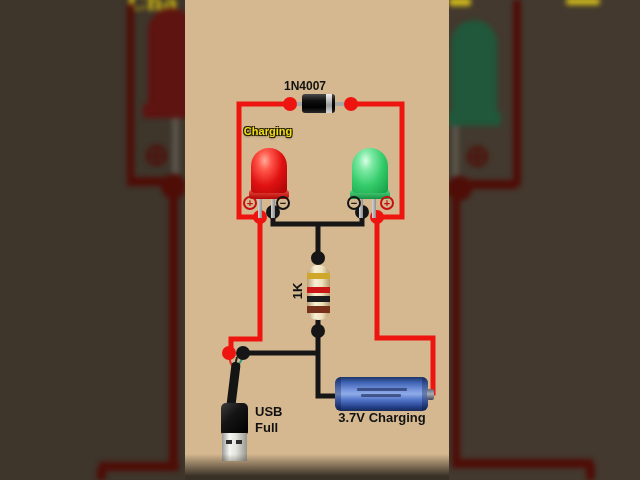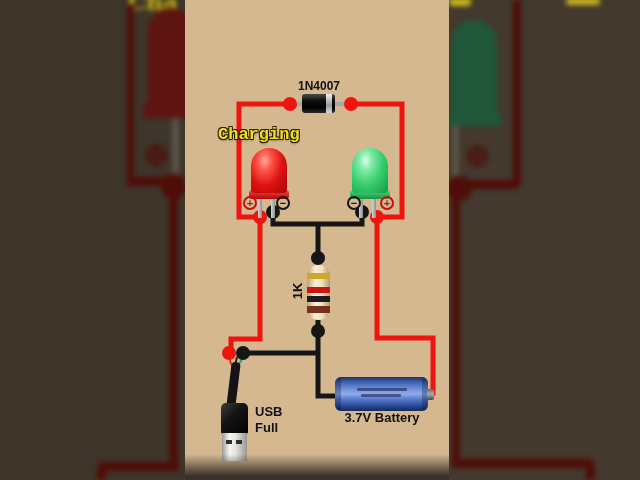--- a/index.html
+++ b/index.html
@@ -25,21 +25,21 @@
   .wires{position:absolute;left:0;top:0;z-index:2;pointer-events:none;}
   .w-red{stroke:var(--wire_red,#ee1510);stroke-width:5;fill:none;}
   .w-blk{stroke:var(--wire_black,#161616);stroke-width:5;fill:none;}
   .w-lead{stroke:#a8a8a8;stroke-width:4;fill:none;}
   .w-thin{fill:none;stroke-width:2;}
   .d-red{fill:var(--wire_red,#ee1510);}
   .d-blk{fill:var(--wire_black,#161616);}
   .comp{position:absolute;z-index:3;}
   
   .lbl{position:absolute;z-index:4;color:#111;font-weight:bold;}
-  .lbl-led{font-family:Liberation Mono, monospace;font-size:17px;
+  .lbl-led{font-family:Liberation Sans, sans-serif;font-size:11px;text-align:center;
            color:var(--label_yellow,#f2de1d);
            text-shadow:-1px -1px 0 #262000,1px -1px 0 #262000,-1px 1px 0 #262000,
                         1px 1px 0 #262000,0 2px 2px rgba(0,0,0,.35);}
   
   .diode-body{left:302px;top:94px;width:33px;height:19px;border-radius:3px;
       background:linear-gradient(180deg,#4a4a4a 0%,#101010 35%,#000 70%,#2a2a2a 100%);}
   .diode-band{position:absolute;right:3px;top:0;width:6px;height:100%;
       background:linear-gradient(180deg,#efefef,#9a9a9a 60%,#d8d8d8);}
   
   .dome{position:absolute;width:36px;height:45px;border-radius:18px 18px 4px 4px;}
@@ -143,21 +143,21 @@
     <circle class="d-red" cx="260" cy="217" r="7"></circle>
     <circle class="d-red" cx="377" cy="217" r="7"></circle>
     <circle class="d-red" cx="229" cy="353" r="7"></circle>
     <circle class="d-blk" cx="273" cy="212" r="7"></circle>
     <circle class="d-blk" cx="362" cy="212" r="7"></circle>
     <circle class="d-blk" cx="318" cy="258" r="7"></circle>
     <circle class="d-blk" cx="318" cy="331" r="7"></circle>
     <circle class="d-blk" cx="243" cy="353" r="7"></circle>
   </svg>
 
-  <div class="lbl" style="left:284px;top:79px;width:70px;text-align:center;font-size:12px;">1N4007</div>
+  <div class="lbl" style="left:284px;top:79px;width:70px;text-align:left;font-size:12px;">1N4007</div>
   <div class="comp diode-body">
     <div class="diode-band"></div>
   </div>
 
   <div class="lbl lbl-led" style="left:218px;top:125px;width:100px;">Charging</div>
   <div class="comp leg" style="left:258px;top:197px;"></div>
   <div class="comp leg" style="left:271px;top:197px;"></div>
   <div class="comp flange flange-red" style="left:249px;top:190px;"></div>
   <div class="comp dome dome-red" style="left:251px;top:148px;"></div>
   <div class="pol pol-plus" style="left:243px;top:196px;">+</div>
@@ -187,16 +187,16 @@
   <div class="lbl" style="left:255px;top:404px;font-size:13px;">USB</div>
   <div class="lbl" style="left:255px;top:420px;font-size:13px;">Full</div>
 
   <div class="comp bat-body">
     <div class="bat-cap" style="left:0;border-radius:6px 0 0 6px;"></div>
     <div class="bat-cap" style="right:0;border-radius:0 6px 6px 0;"></div>
     <div class="bat-print" style="left:22px;top:11px;width:50px;height:3px;"></div>
     <div class="bat-print" style="left:26px;top:17px;width:40px;height:3px;"></div>
   </div>
   <div class="comp bat-nub"></div>
-  <div class="lbl" style="left:328px;top:410px;width:108px;text-align:center;font-size:13px;">3.7V Battery</div>
+  <div class="lbl" style="left:328px;top:410px;width:108px;text-align:center;font-size:13px;">3.7V Charging</div>
 
   <div class="comp bottom-shade"></div>
 </div>
 
 </body></html>

